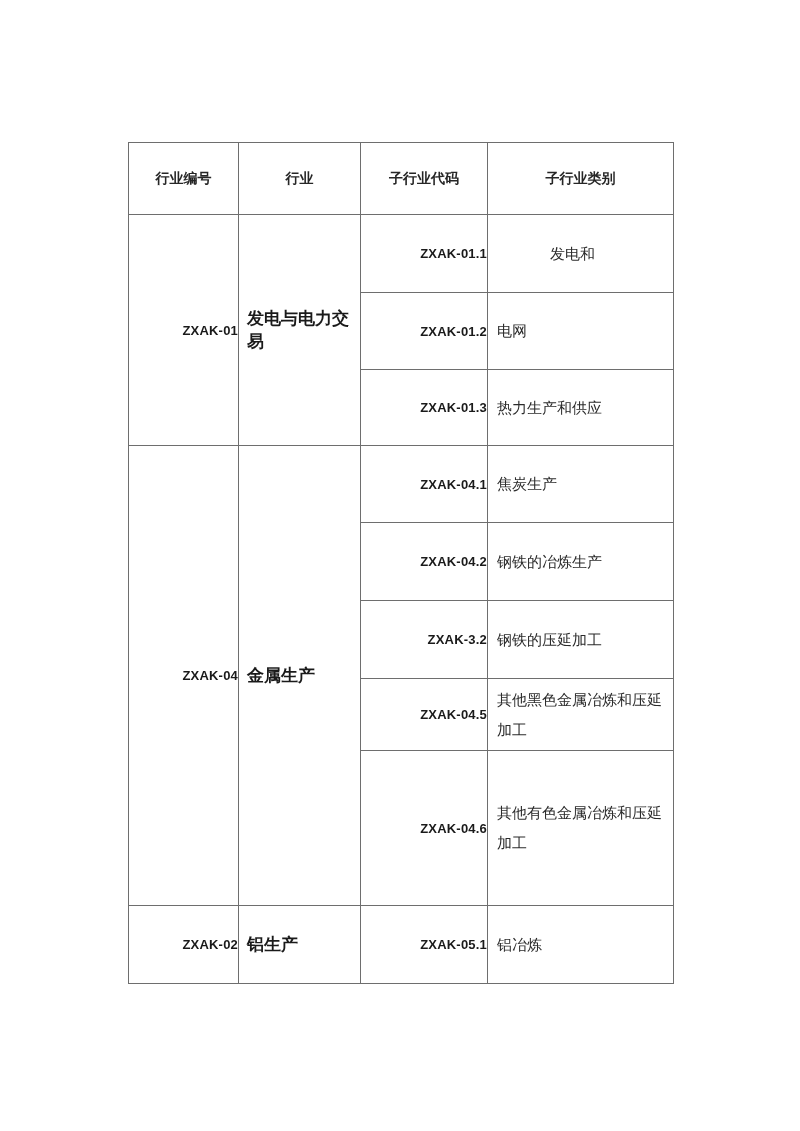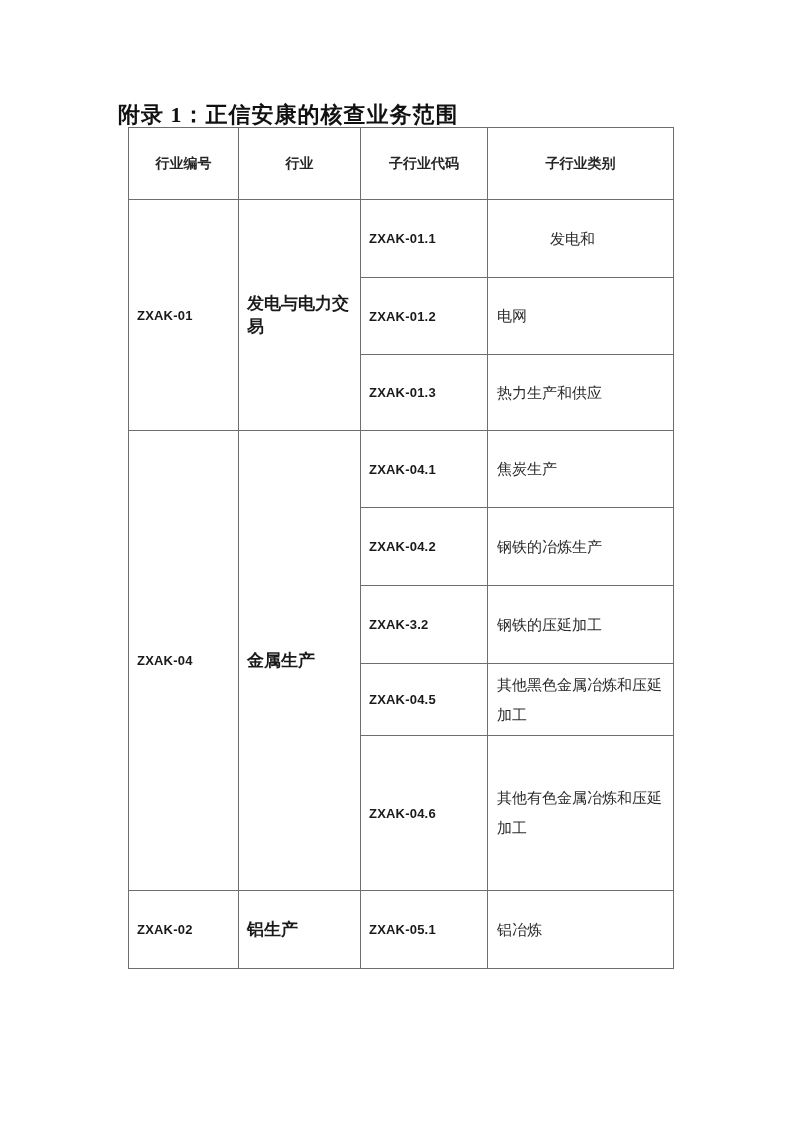--- a/index.html
+++ b/index.html
@@ -19,21 +19,21 @@
     font-family: "Liberation Serif", "DejaVu Serif", serif;
     font-weight: bold;
     font-size: 22px;
     letter-spacing: 1px;
     color: #111111;
     white-space: nowrap;
   }
   table.scope {
     position: absolute;
     left: 128px;
-    top: 127px;
+    top: 142px;
     width: 545px;
     border-collapse: collapse;
     table-layout: fixed;
   }
   table.scope th, table.scope td {
     border: 1px solid #6e6e6e;
     vertical-align: middle;
     background: #ffffff;
   }
   th.hdr {
@@ -41,21 +41,21 @@
     font-weight: bold;
     font-size: 14px;
     color: #262626;
     text-align: center;
   }
   td.code, td.subcode {
     font-family: "Liberation Sans", sans-serif;
     font-weight: bold;
     font-size: 13px;
     color: #1a1a1a;
-    text-align: left;
+    text-align: right;
     padding-left: 8px;
     letter-spacing: 0.2px;
   }
   td.industry {
     font-family: "Liberation Sans", sans-serif;
     font-weight: bold;
     font-size: 17px;
     color: #1a1a1a;
     text-align: left;
     padding-left: 8px;
@@ -73,21 +73,20 @@
     text-align: center;
     padding-left: 0;
     padding-right: 16px;
   }
 </style>
 </head>
 <body>
 
 <div class="page">
 
-  <div class="doc-title">附录 1：正信安康的核查业务范围</div>
 
   <table class="scope">
     <colgroup>
       <col style="width:110px">
       <col style="width:122px">
       <col style="width:127px">
       <col style="width:186px">
     </colgroup>
 
     <tbody>

